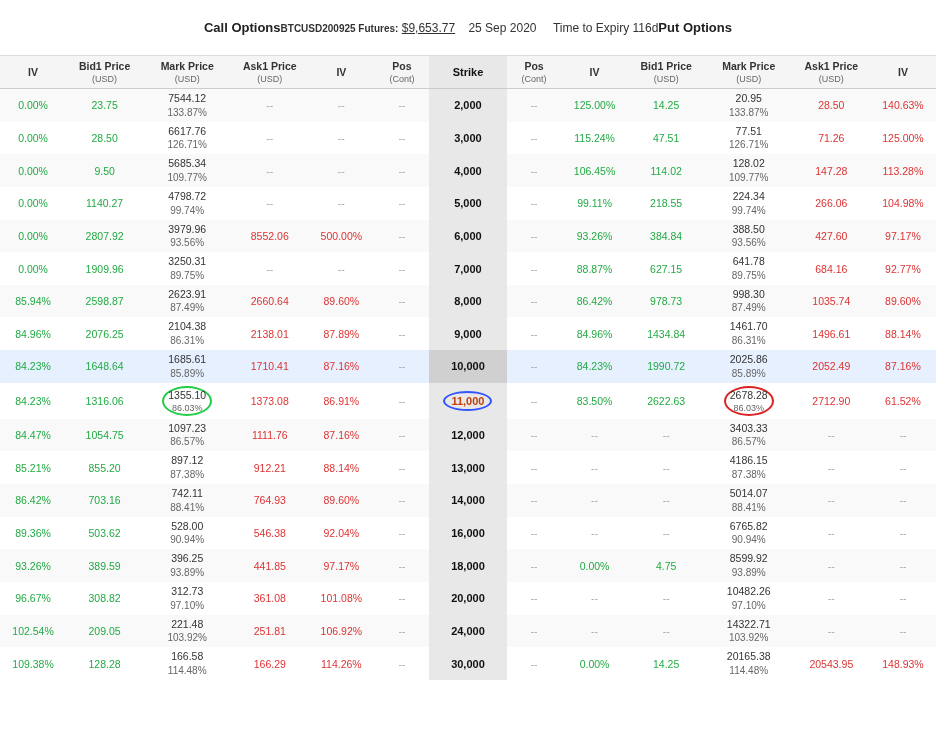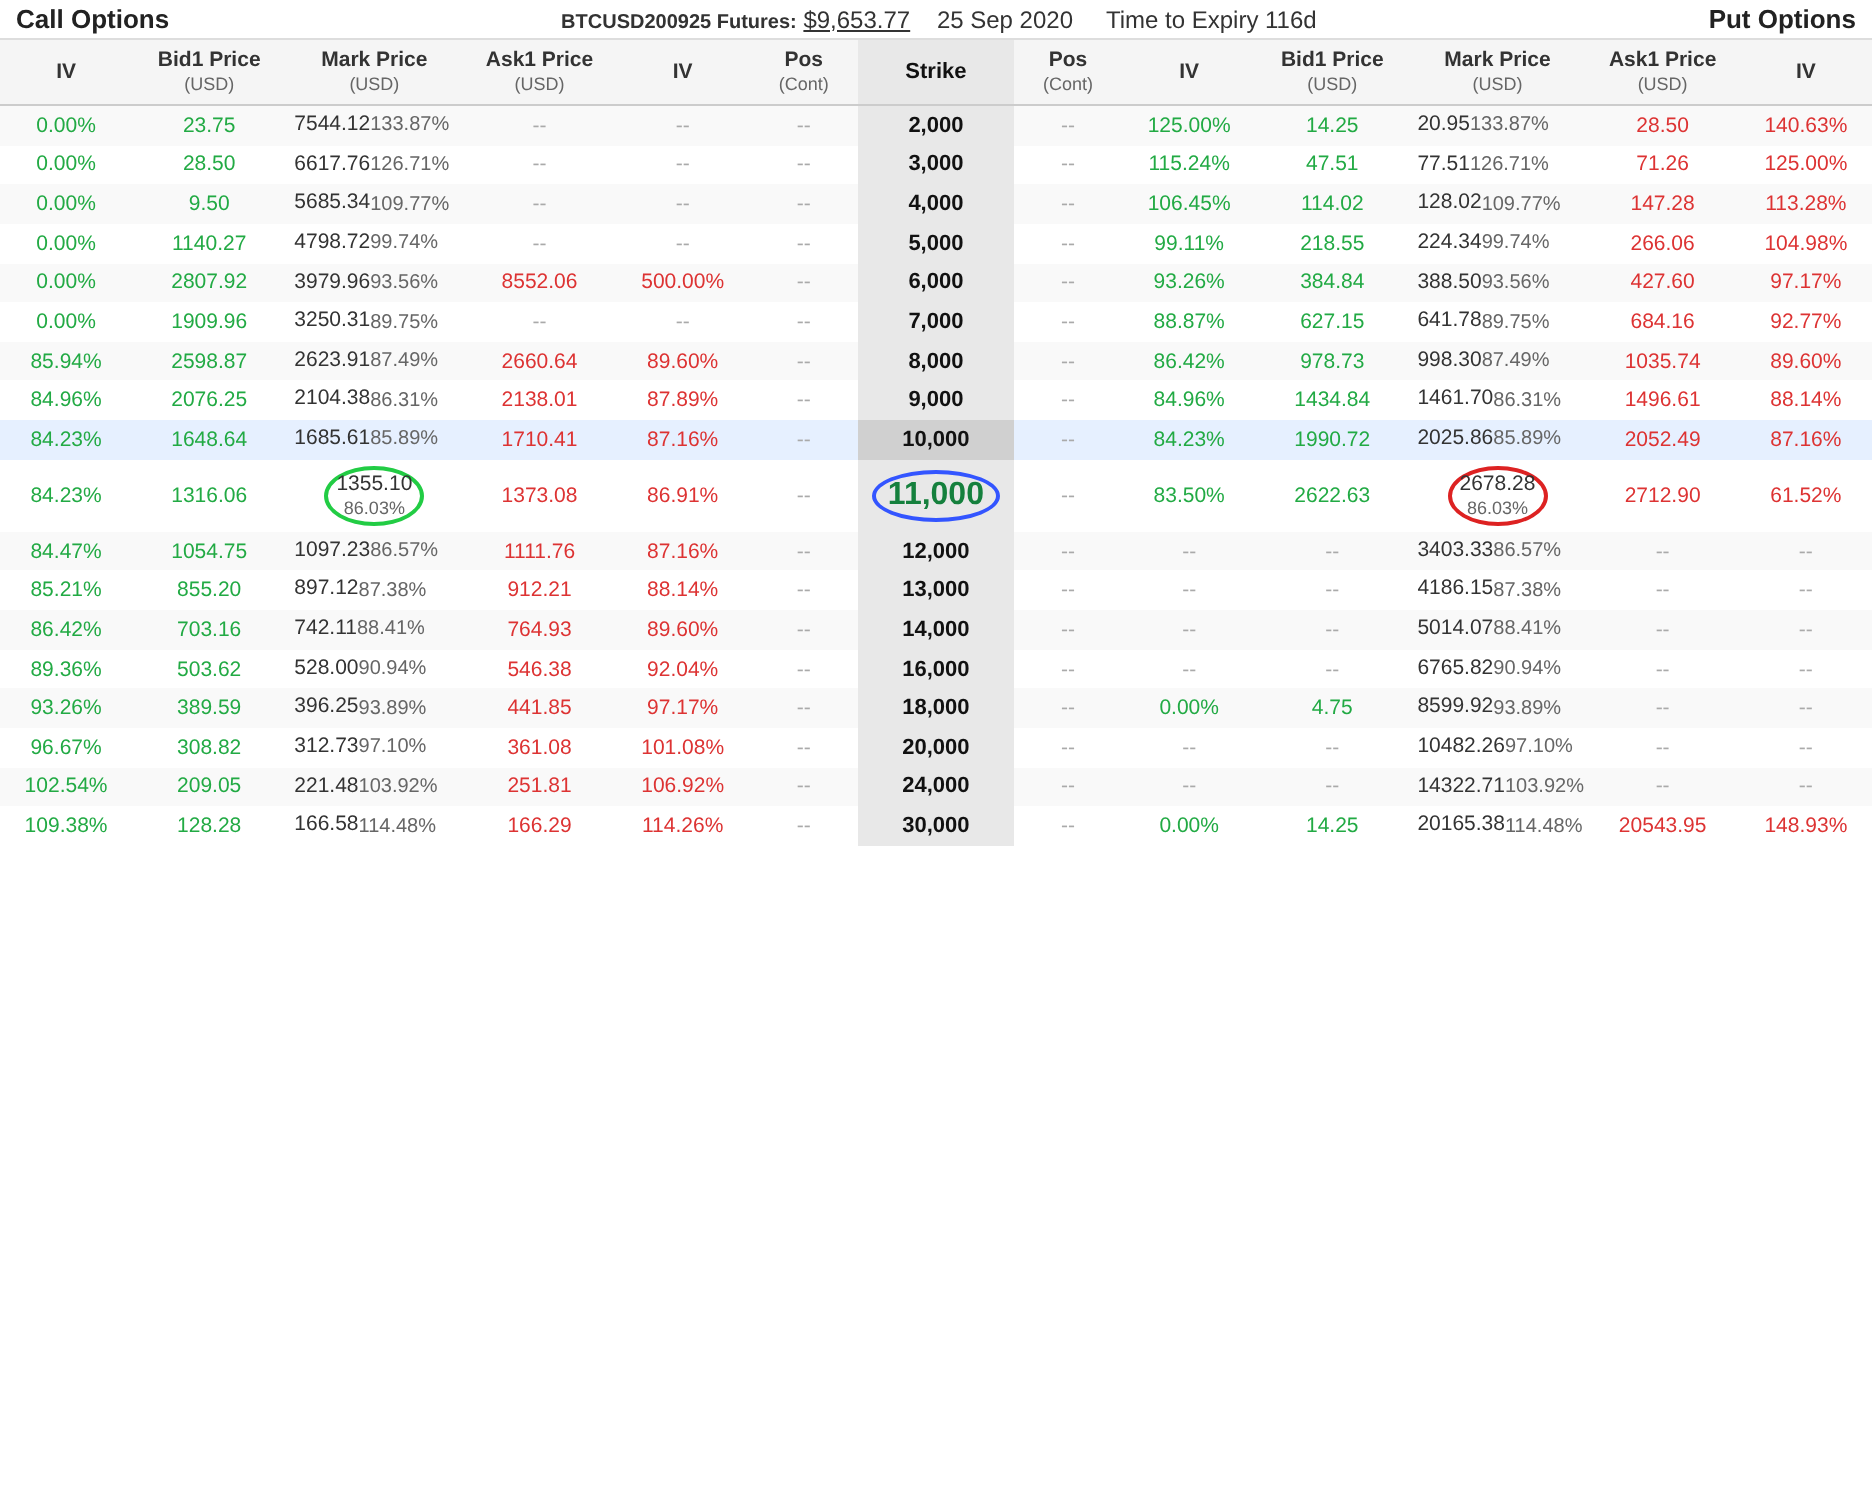--- a/index.html
+++ b/index.html
@@ -6,22 +6,22 @@
     body {
       font-family: -apple-system, BlinkMacSystemFont, 'Helvetica Neue', Arial, sans-serif;
       font-size: 11px;
       background: #fff;
       width: 936px;
     }
 
     .header-bar {
       display: flex;
       align-items: center;
-      justify-content: space-between;
-      padding: 2px 8px;
+      justify-content: center;
+      padding: 20px 8px;
       border-bottom: 1px solid #ddd;
       background: #fff;
     }
 
     .header-left, .header-right {
       font-size: 13px;
       font-weight: 600;
       color: #222;
     }
 
@@ -93,43 +93,43 @@
     .strike-highlighted {
       background: #d0d0d0 !important;
     }
 
     .green { color: #22aa44; }
     .red { color: #dd3333; }
     .dash { color: #aaa; }
 
     .mark-price {
       display: flex;
-      flex-direction: row;
+      flex-direction: column;
       align-items: center;
       line-height: 1.3;
     }
     .mark-price .main { font-size: 10.5px; }
     .mark-price .pct { font-size: 10px; color: #666; }
 
     .circle-green {
       display: inline-block;
       border: 2px solid #22cc44;
       border-radius: 50%;
       padding: 1px 4px;
       color: #333;
     }
 
     .circle-blue {
       display: inline-block;
       border: 2px solid #3355ff;
       border-radius: 50%;
       padding: 2px 6px;
-      color: #15803d;
+      color: #c2410c;
       font-weight: 700;
-      font-size: 16px;
+      font-size: 11px;
     }
 
     .circle-red {
       display: inline-block;
       border: 2px solid #dd2222;
       border-radius: 50%;
       padding: 1px 4px;
       color: #333;
     }
 

